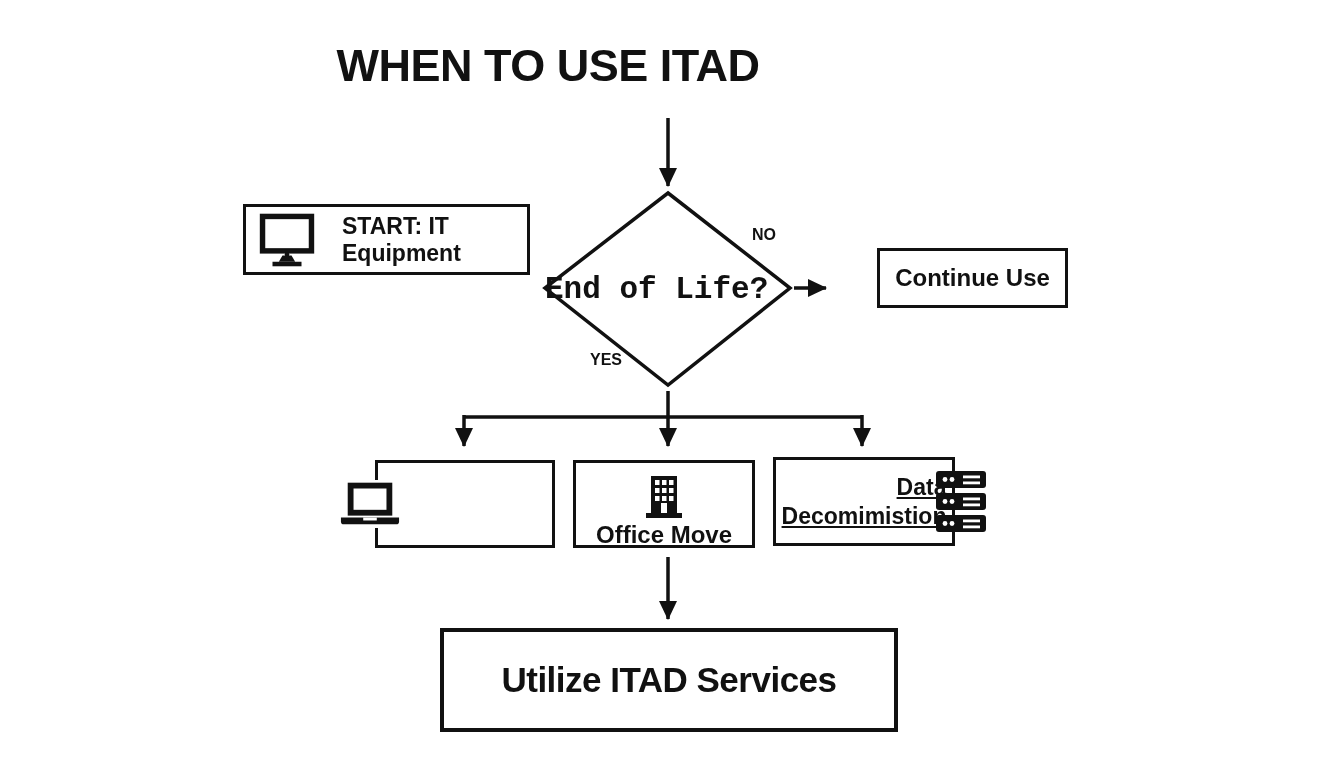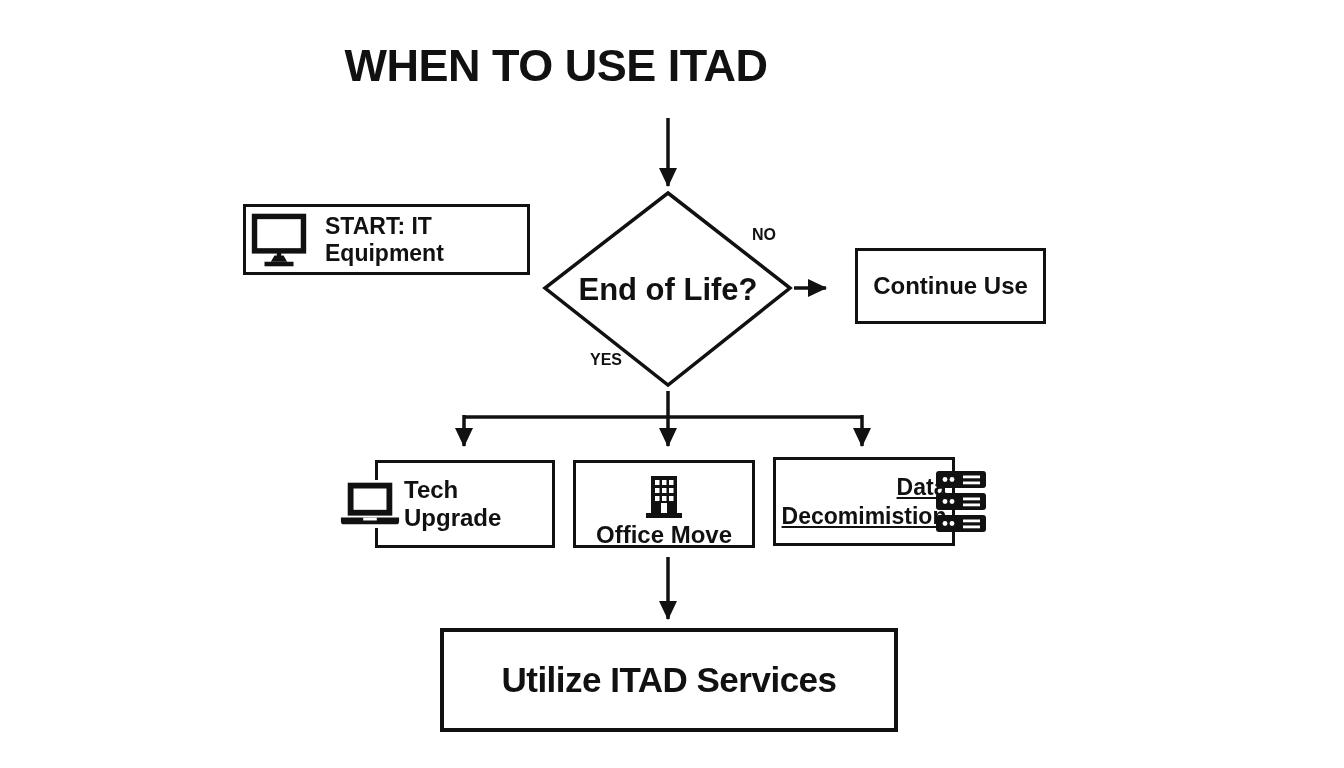--- a/index.html
+++ b/index.html
@@ -6,42 +6,42 @@
   body{
     width:1344px;height:768px;position:relative;overflow:hidden;
     background:#ffffff;color:#111111;
     font-family:"Liberation Sans","DejaVu Sans",sans-serif;
     font-weight:700;
   }
   .canvas{position:absolute;inset:0;}
   svg.wires{position:absolute;left:0;top:0;z-index:1;}
   .title{
     position:absolute;left:0;top:40px;width:1096px;text-align:center;
-    font-size:45px;letter-spacing:-0.5px;z-index:2;padding-left:8px;
+    font-size:45px;letter-spacing:-0.5px;z-index:2;
   }
   .node{
     position:absolute;background:#ffffff;border:3px solid #111111;
     box-sizing:border-box;z-index:3;
     display:flex;align-items:center;justify-content:center;
   }
-  .start-box{left:243px;top:204px;width:287px;height:71px;gap:17px;padding:0 4px;}
+  .start-box{left:243px;top:204px;width:287px;height:71px;gap:26px;padding:0 12px;}
   .start-box .label{font-size:23px;}
-  .continue-box{left:855px;top:248px;width:191px;height:76px;}
+  .continue-box{left:877px;top:248px;width:191px;height:60px;}
   .continue-box .label{font-size:24px;}
   .tech-box{left:375px;top:460px;width:180px;height:88px;}
   .tech-box .label{font-size:24px;margin-left:26px;}
   .office-box{left:573px;top:460px;width:182px;height:88px;flex-direction:column;gap:2px;padding-top:16px;}
   .office-box .label{font-size:24px;}
   .data-box{left:773px;top:457px;width:182px;height:89px;flex-direction:column;line-height:1.22;}
   .data-box .label{font-size:23px;text-align:right;text-decoration:underline;}
   .utilize-box{left:440px;top:628px;width:458px;height:104px;border-width:4px;}
   .utilize-box .label{font-size:35px;letter-spacing:-0.5px;}
   .decision-label{
-    position:absolute;left:545px;top:272px;width:246px;text-align:center;
-    font-size:31px;z-index:2;
+    position:absolute;left:545px;top:272px;width:246px;
+    font-size:31px;z-index:2;font-family:Liberation Mono, monospace;
   }
   .edge-label{position:absolute;font-size:16px;z-index:2;}
   .no-label{left:752px;top:226px;}
   .yes-label{left:578px;top:351px;margin-left:12px;}
   .icon{display:block;flex:none;}
   .laptop-icon-wrap{position:absolute;left:-40px;top:50%;transform:translateY(-50%);background:#ffffff;padding:2px 1px;z-index:4;}
   .server-icon-wrap{position:absolute;right:-34px;top:50%;transform:translateY(-50%);z-index:4;}
 </style>
 </head>
 <body>
@@ -90,21 +90,20 @@
   </div>
 
   <div class="node tech-box">
     <span class="laptop-icon-wrap">
       <svg class="icon" width="62" height="44" viewBox="0 0 64 44">
         <rect x="12" y="3" width="40" height="28" fill="none" stroke="#111111" stroke-width="6"></rect>
         <path d="M2,36 h60 v4 a3,3 0 0 1 -3,3 h-54 a3,3 0 0 1 -3,-3 Z" fill="#111111"></path>
         <rect x="25" y="36" width="14" height="3" fill="#ffffff"></rect>
       </svg>
     </span>
-    <span class="label">Tech Upgrade</span>
   </div>
 
   <div class="node office-box">
     <svg class="icon" width="44" height="44" viewBox="0 0 44 44">
       <rect x="9" y="1" width="26" height="37" fill="#111111"></rect>
       <g fill="#ffffff">
         <rect x="13" y="5" width="4.5" height="5"></rect>
           <rect x="20" y="5" width="4.5" height="5"></rect>
           <rect x="27" y="5" width="4.5" height="5"></rect>
         <rect x="13" y="13" width="4.5" height="5"></rect>

